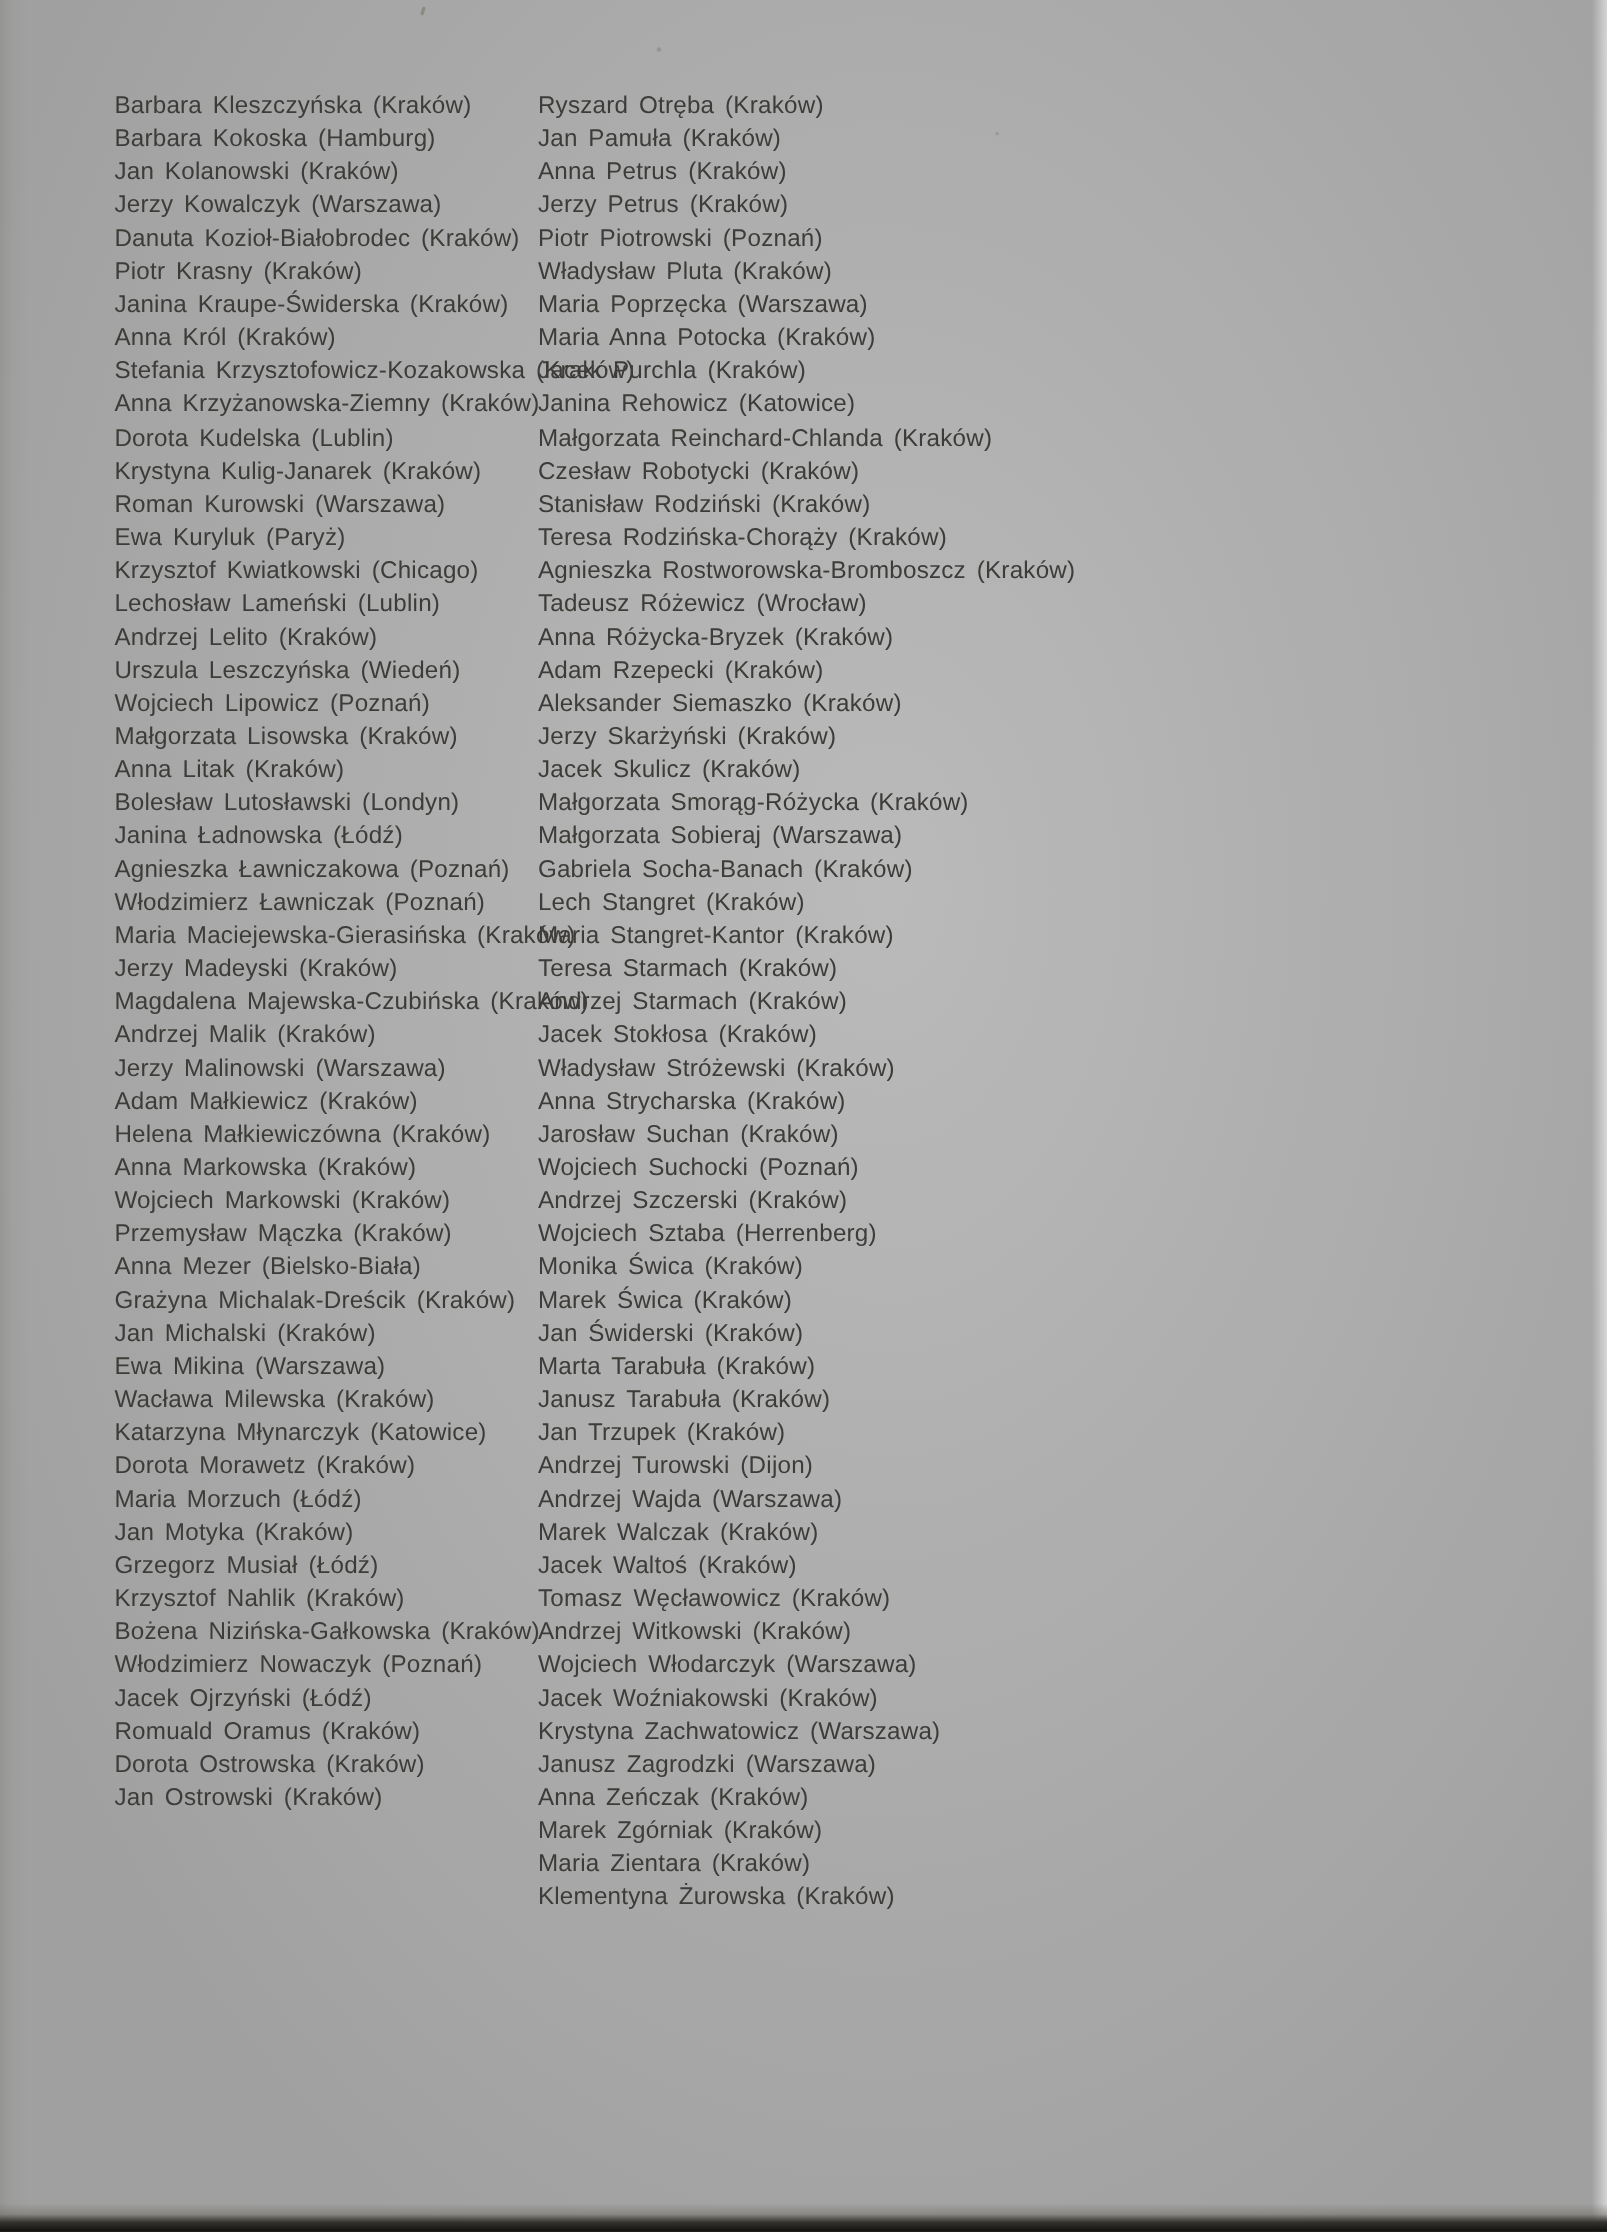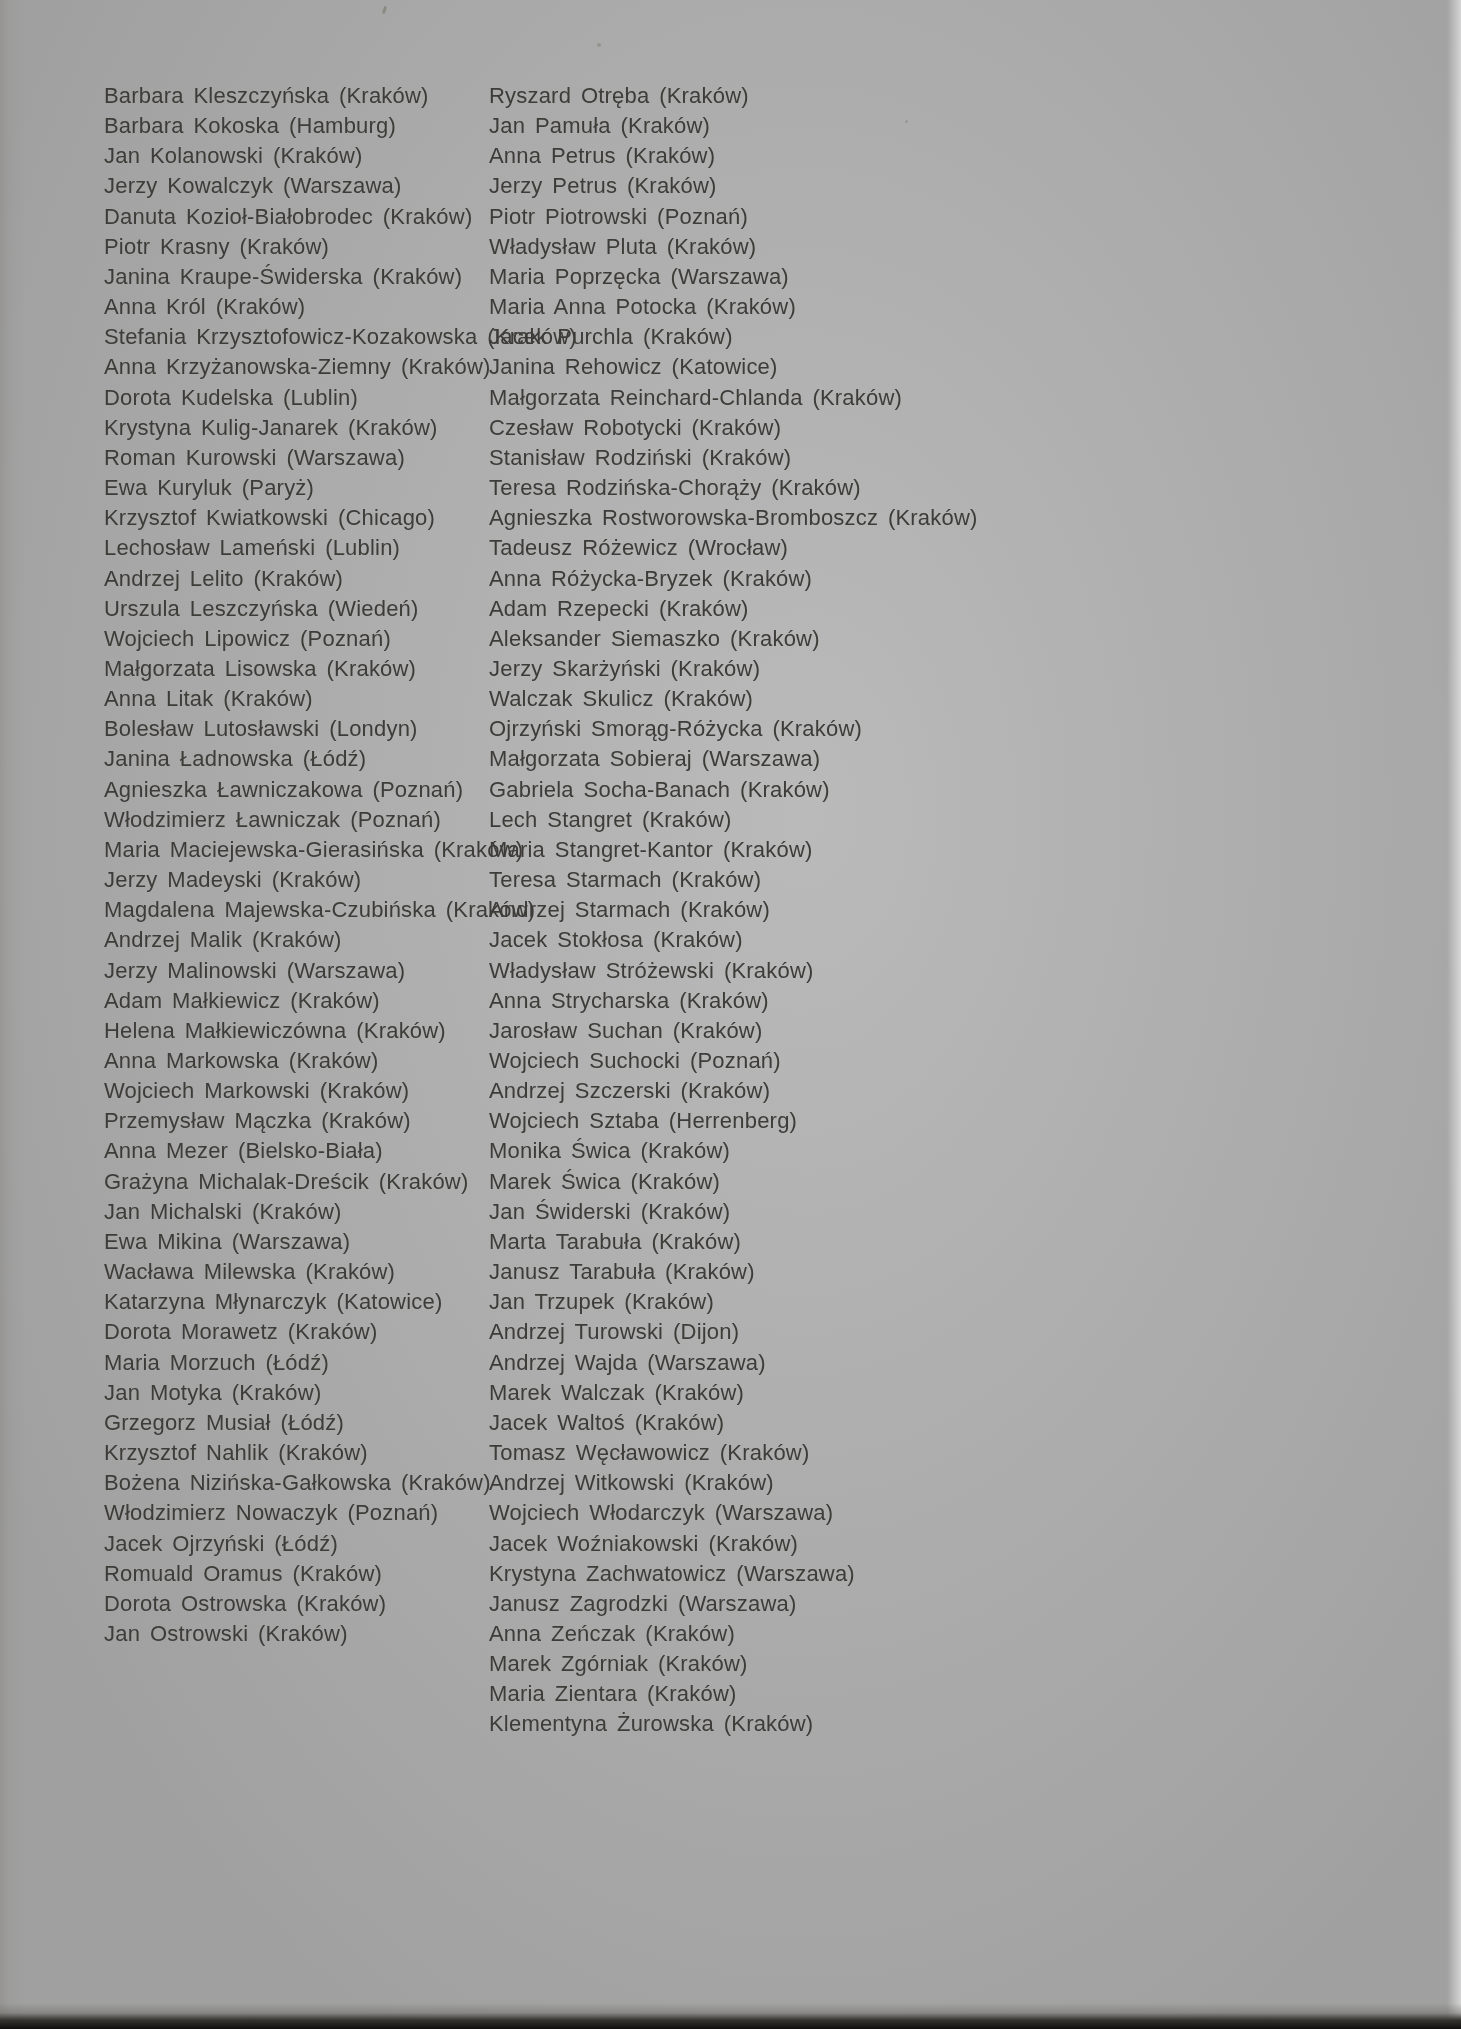--- a/index.html
+++ b/index.html
@@ -139,22 +139,22 @@
       <div class="entry">Małgorzata Reinchard-Chlanda (Kraków)</div>
       <div class="entry">Czesław Robotycki (Kraków)</div>
       <div class="entry">Stanisław Rodziński (Kraków)</div>
       <div class="entry">Teresa Rodzińska-Chorąży (Kraków)</div>
       <div class="entry">Agnieszka Rostworowska-Bromboszcz (Kraków)</div>
       <div class="entry">Tadeusz Różewicz (Wrocław)</div>
       <div class="entry">Anna Różycka-Bryzek (Kraków)</div>
       <div class="entry">Adam Rzepecki (Kraków)</div>
       <div class="entry">Aleksander Siemaszko (Kraków)</div>
       <div class="entry">Jerzy Skarżyński (Kraków)</div>
-      <div class="entry">Walczak Skulicz (Kraków)</div>
-      <div class="entry">Ojrzyński Smorąg-Różycka (Kraków)</div>
+      <div class="entry">Jacek Skulicz (Kraków)</div>
+      <div class="entry">Małgorzata Smorąg-Różycka (Kraków)</div>
       <div class="entry">Małgorzata Sobieraj (Warszawa)</div>
       <div class="entry">Gabriela Socha-Banach (Kraków)</div>
       <div class="entry">Lech Stangret (Kraków)</div>
       <div class="entry">Maria Stangret-Kantor (Kraków)</div>
       <div class="entry">Teresa Starmach (Kraków)</div>
       <div class="entry">Andrzej Starmach (Kraków)</div>
       <div class="entry">Jacek Stokłosa (Kraków)</div>
       <div class="entry">Władysław Stróżewski (Kraków)</div>
       <div class="entry">Anna Strycharska (Kraków)</div>
       <div class="entry">Jarosław Suchan (Kraków)</div>

